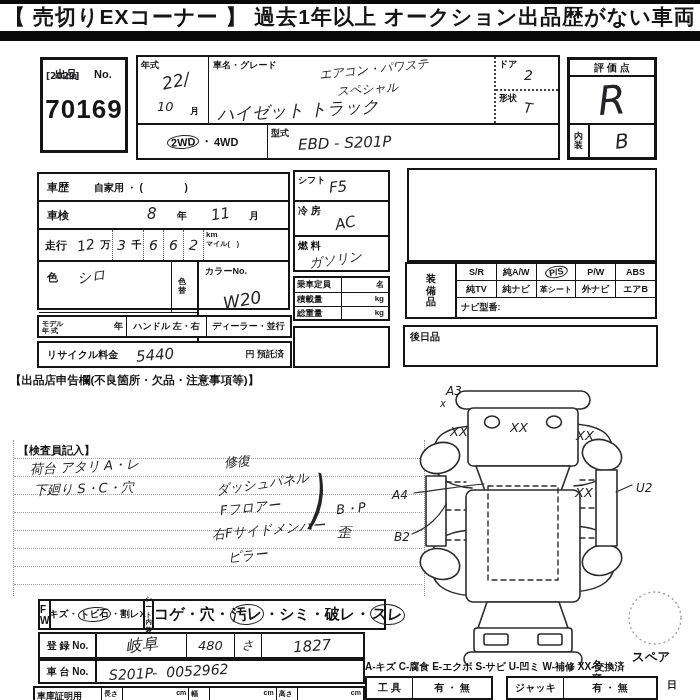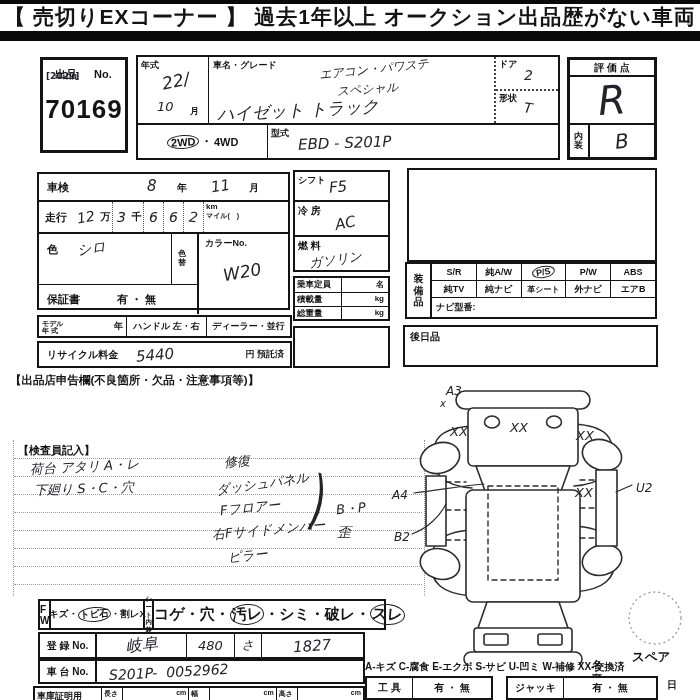--- a/index.html
+++ b/index.html
@@ -90,20 +90,24 @@
     <div style="height:32px;border-top:2px solid #141414;display:flex">
       <div class="cell lbl" style="width:20px;border-right:2px solid #141414;font-size:9px;line-height:1.05;padding:0 4px">内装</div>
       <div class="cell" style="flex:1">
         <span class="hw" style="font-size:20px;transform:rotate(-6deg)">B</span>
       </div>
     </div>
   </div>
 
   <div class="bx" style="left:37px;top:172px;width:253px;height:138px">
     <div style="position:relative;height:26px;border-bottom:2px solid #141414">
+      <span class="lbl f11 abs" style="left:8px;top:6px">車歴</span>
+      <span class="lbl f10 abs pre" style="left:55px;top:7px">自家用 ・ (               )</span>
+    </div>
+    <div style="position:relative;height:26px;border-bottom:2px solid #141414">
       <span class="lbl f11 abs" style="left:8px;top:6px">車検</span>
       <span class="hw abs" style="left:108px;top:3px;font-size:15px">8</span>
       <span class="lbl f10 abs" style="left:138px;top:7px">年</span>
       <span class="hw abs" style="left:172px;top:3px;font-size:15px;transform:rotate(-8deg)">11</span>
       <span class="lbl f10 abs" style="left:210px;top:7px">月</span>
     </div>
     <div style="display:flex;height:30px;border-bottom:2px solid #141414;align-items:stretch">
       <div class="cell lbl f11" style="width:34px">走行</div>
       <div class="cell" style="width:26px">
           <span class="hw" style="font-size:14px;transform:rotate(-10deg)">12</span>
@@ -182,21 +186,21 @@
     <span class="lbl f10 abs" style="left:335px;top:350px">月</span>
     <span class="lbl f10 abs" style="left:372px;top:350px">日</span>
   </div>
 
   <div class="bx" style="left:407px;top:168px;width:250px;height:94px">
     
     
   </div>
 
   <div class="bx" style="left:405px;top:262px;width:252px;height:57px;display:flex">
-    <div class="cell lbl" style="width:25px;border-right:2px solid #141414;font-size:10px;line-height:1.15;padding:0 2px;text-align:center">装備品</div>
+    <div class="cell lbl" style="width:25px;border-right:2px solid #141414;font-size:10px;line-height:1.15;padding:0 24px;text-align:center">装備品</div>
     <div style="flex:1;display:flex;flex-direction:column">
       <div style="display:flex;height:19px;border-bottom:1.5px solid #141414">
         <div class="cell lbl f9" style="flex:1;border-right:1.5px solid #141414">S/R</div>
         <div class="cell lbl f9" style="flex:1;border-right:1.5px solid #141414">純A/W</div>
         <div class="cell" style="flex:1;border-right:1.5px solid #141414">
           <span class="circ lbl f9" style="transform:rotate(-10deg)">P/S</span>
         </div>
         <div class="cell lbl f9" style="flex:1;border-right:1.5px solid #141414">P/W</div>
         <div class="cell lbl f9" style="flex:1">ABS</div>
       </div>

